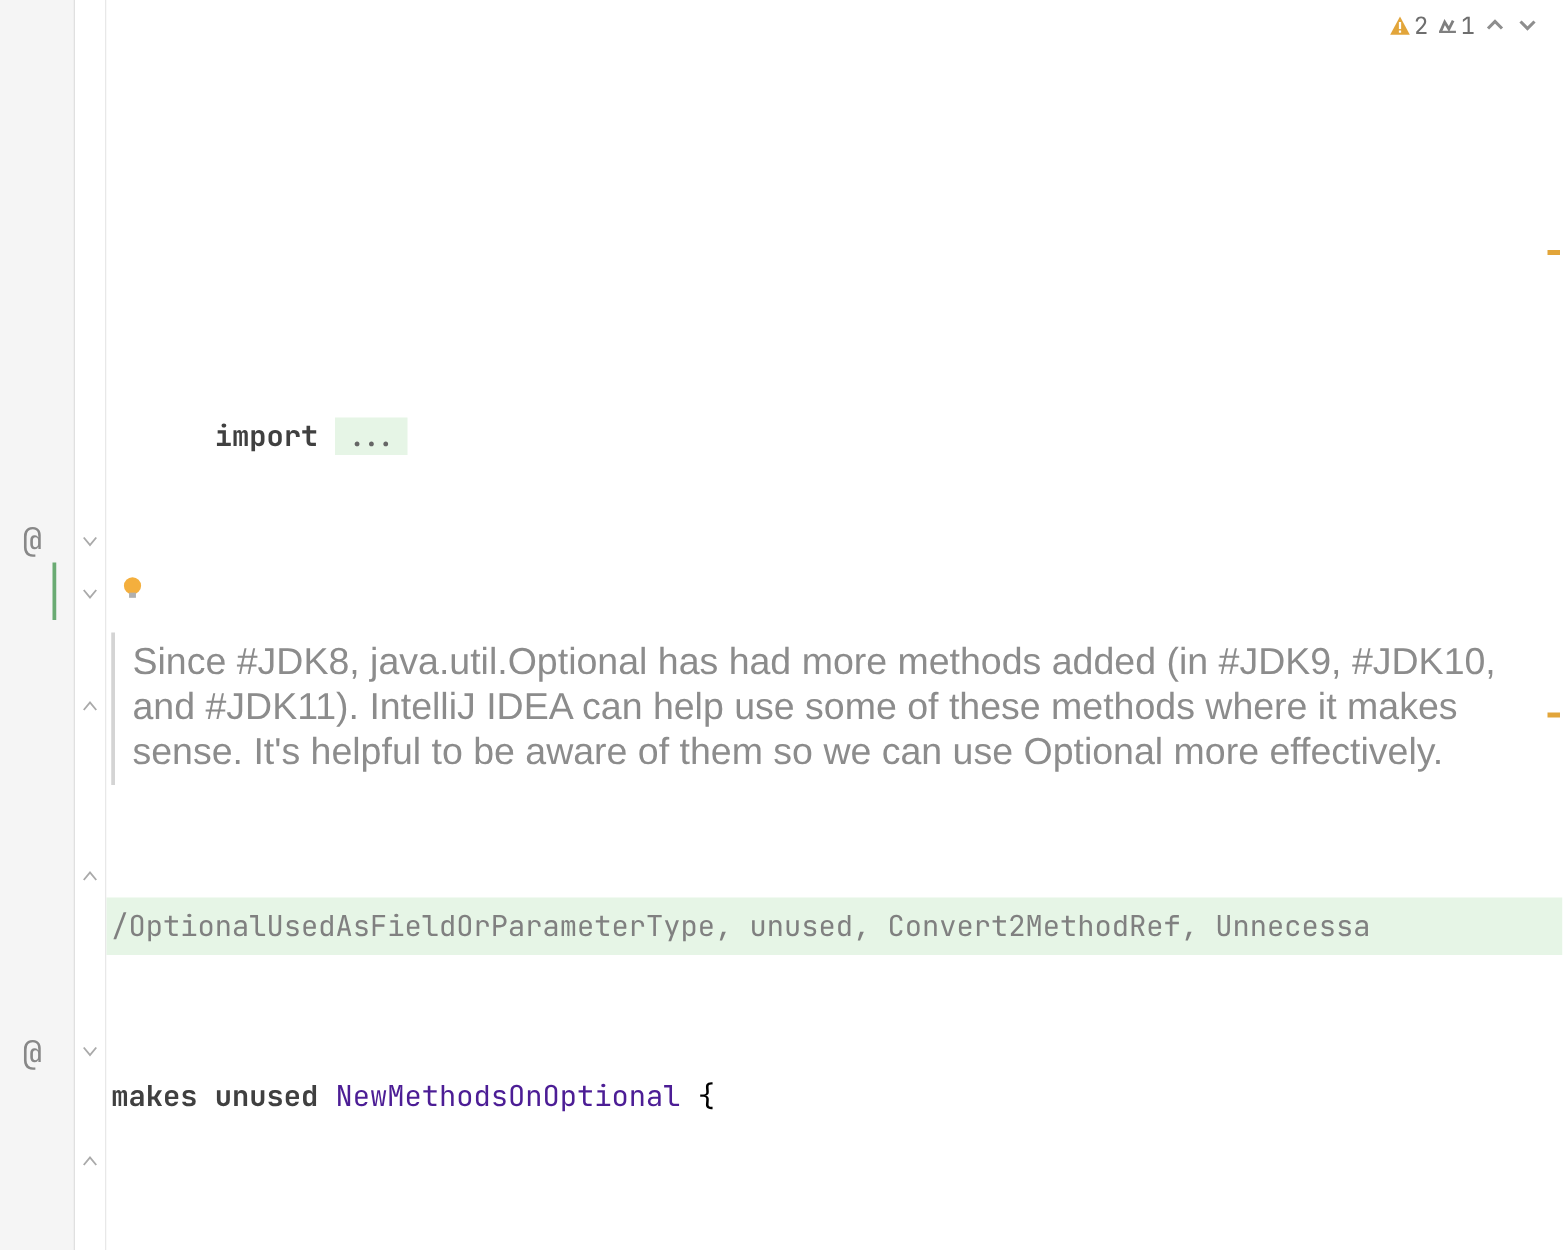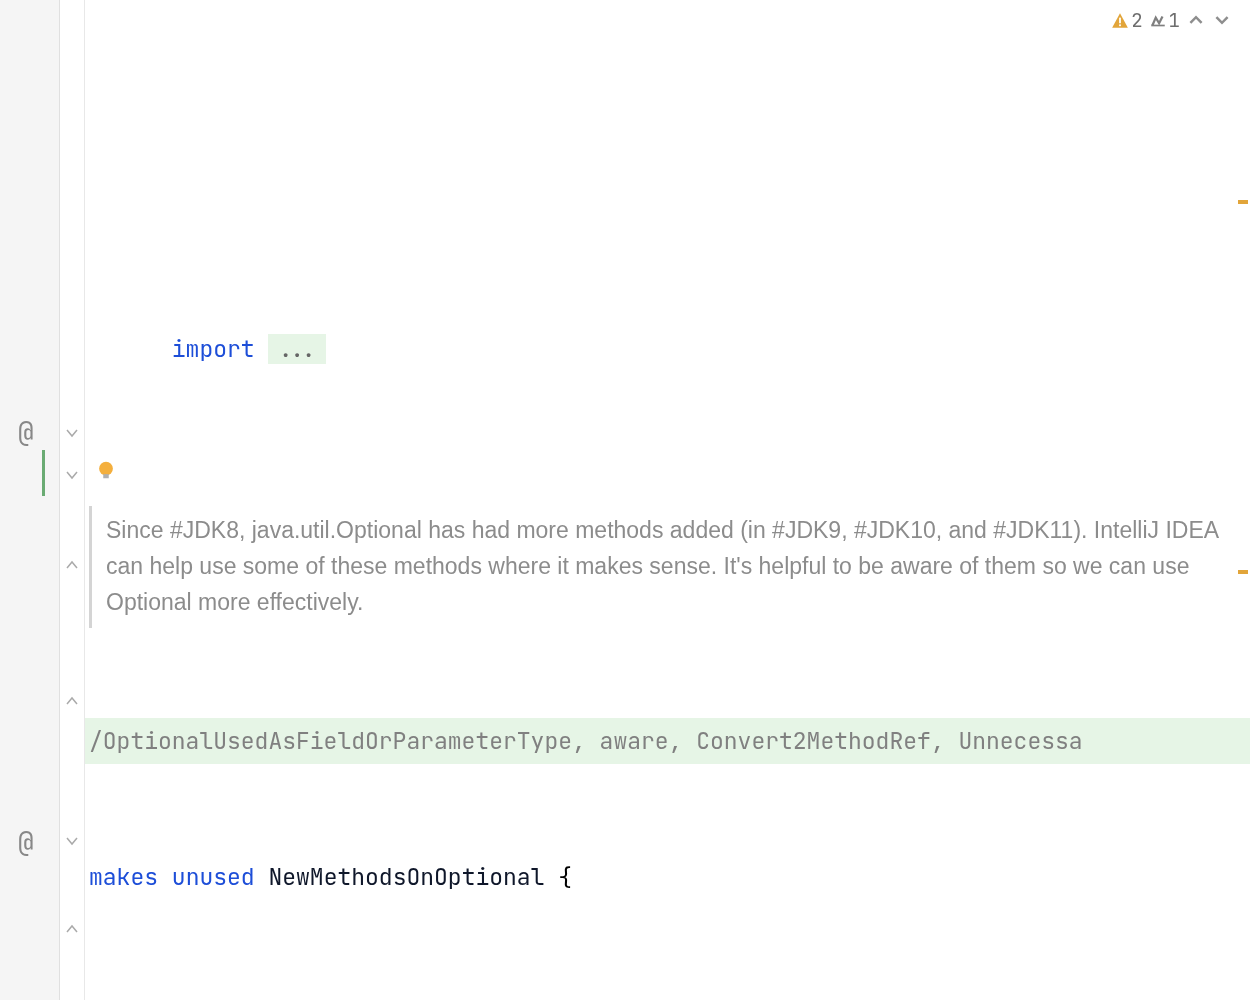--- a/index.html
+++ b/index.html
@@ -58,33 +58,33 @@
     cursor: pointer;
     padding: 0 3px;
     font-size: 19px;
   }
   .code-line {
     height: 46px;
     line-height: 46px;
     padding-left: 4px;
     position: relative;
   }
-  .kw { color: #1d4ed8; font-weight: normal; }
-  .type { color: #0f172a; }
+  .kw { color: #404040; font-weight: bold; }
+  .type { color: #4c1d95; }
   .comment { color: #8c8c8c; font-style: italic; }
   .annotation-line { color: #808080; }
   .doc-comment {
     color: #8c8c8c;
     border-left: 3px solid #d4d4d4;
     margin-left: 4px;
     padding-left: 14px;
     line-height: 36px;
     white-space: normal;
     font-family: -apple-system, 'Segoe UI', sans-serif;
-    font-size: 23px;
+    font-size: 30px;
     padding-top: 6px;
     padding-bottom: 8px;
   }
   .highlight-green {
     background: #e6f5e6;
   }
   .dots {
     background: #e6f5e6;
     padding: 0 8px;
     color: #666;
@@ -193,21 +193,21 @@
 
     <div class="code-line" style="position:relative;">
       
       <span class="kw">import</span> <span class="dots">...</span>
     </div>
 
     <div class="code-line"></div>
 
     <div class="doc-comment">Since #JDK8, java.util.Optional has had more methods added (in #JDK9, #JDK10, and #JDK11). IntelliJ IDEA can help use some of these methods where it makes sense. It's helpful to be aware of them so we can use Optional more effectively.</div>
 
-    <div class="code-line highlight-green annotation-line"><span>/OptionalUsedAsFieldOrParameterType, aware, Convert2MethodRef, Unnecessa</span></div>
+    <div class="code-line highlight-green annotation-line"><span>/OptionalUsedAsFieldOrParameterType, unused, Convert2MethodRef, Unnecessa</span></div>
 
     <div class="code-line"><span class="kw">makes</span> <span class="kw">unused</span> <span class="type">NewMethodsOnOptional</span> <span>{</span></div>
 
     <div class="code-line">    <span class="comment">// #ModernJava #JDK11</span></div>
 
     
 
     
 
     

